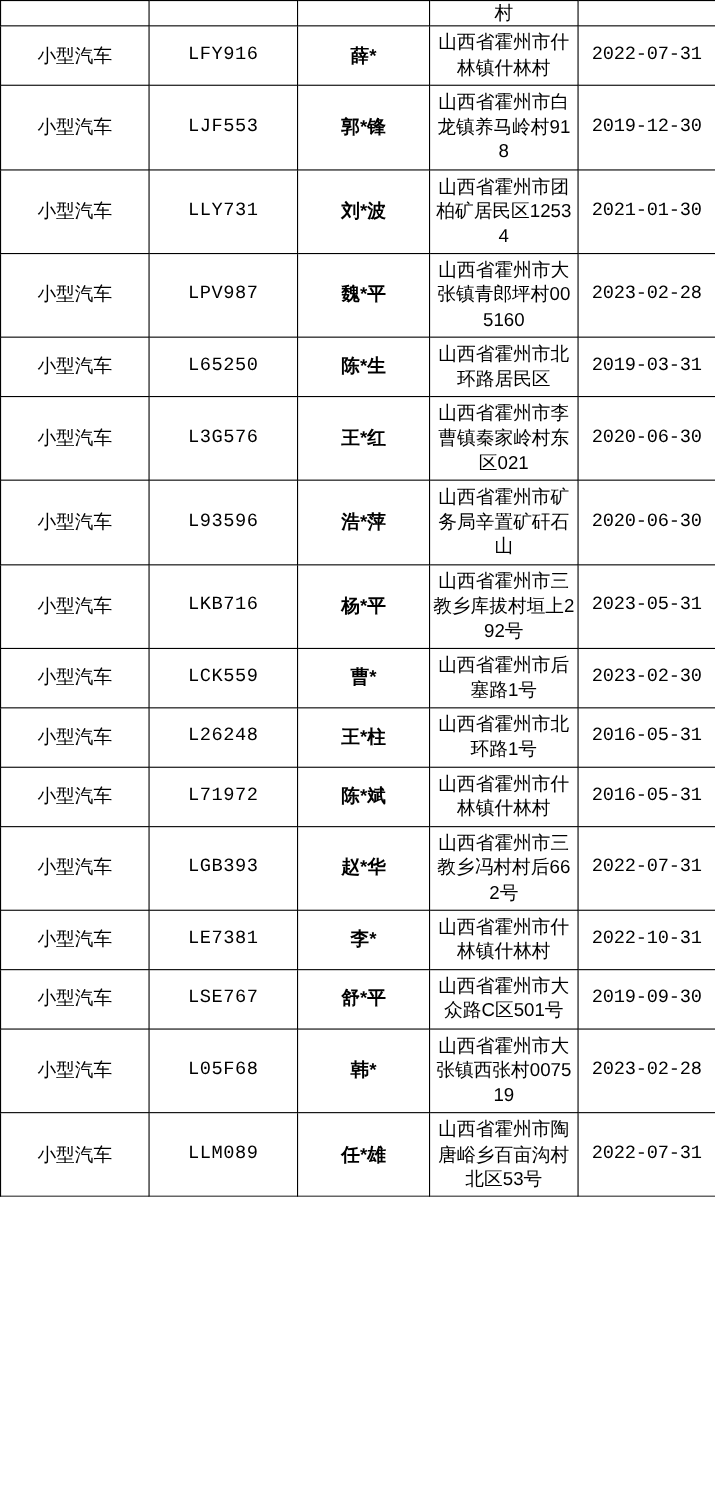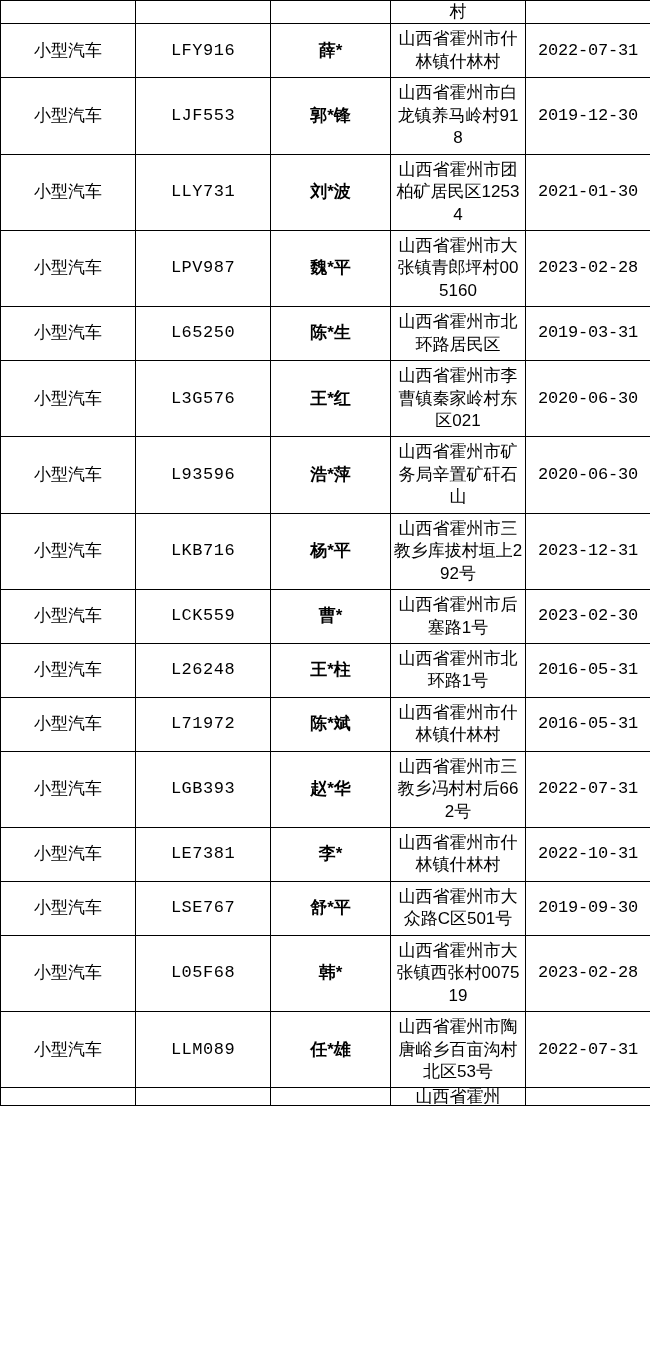--- a/index.html
+++ b/index.html
@@ -151,21 +151,21 @@
         <td class="cell-owner">浩*萍</td>
         <td class="cell-addr">山西省霍州市矿务局辛置矿矸石山</td>
         <td class="cell-date">2020-06-30</td>
       </tr>
 
       <tr>
         <td class="cell-type">小型汽车</td>
         <td class="cell-plate">LKB716</td>
         <td class="cell-owner">杨*平</td>
         <td class="cell-addr">山西省霍州市三教乡库拔村垣上292号</td>
-        <td class="cell-date">2023-12-31</td>
+        <td class="cell-date">2023-05-31</td>
       </tr>
 
       <tr>
         <td class="cell-type">小型汽车</td>
         <td class="cell-plate">LCK559</td>
         <td class="cell-owner">曹*</td>
         <td class="cell-addr">山西省霍州市后塞路1号</td>
         <td class="cell-date">2023-02-30</td>
       </tr>
 
@@ -218,23 +218,16 @@
       </tr>
 
       <tr>
         <td class="cell-type">小型汽车</td>
         <td class="cell-plate">LLM089</td>
         <td class="cell-owner">任*雄</td>
         <td class="cell-addr">山西省霍州市陶唐峪乡百亩沟村北区53号</td>
         <td class="cell-date">2022-07-31</td>
       </tr>
 
-      <tr class="row-clipped-bottom">
-        <td class="cell-type"></td>
-        <td class="cell-plate"></td>
-        <td class="cell-owner"></td>
-        <td class="cell-addr">山西省霍州</td>
-        <td class="cell-date"></td>
-      </tr>
 
     </tbody>
   </table>
 </div>
 
 </body></html>

